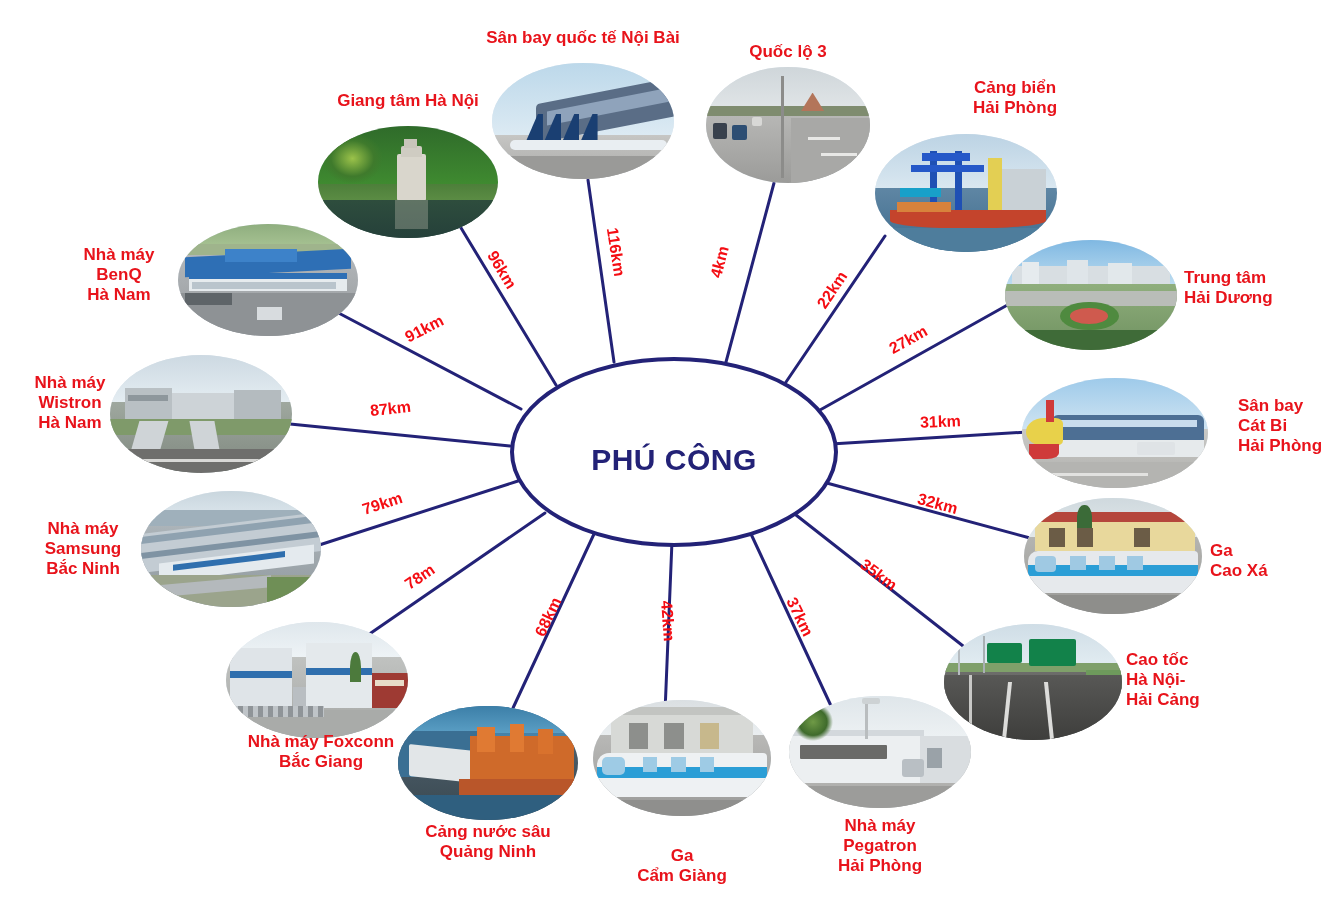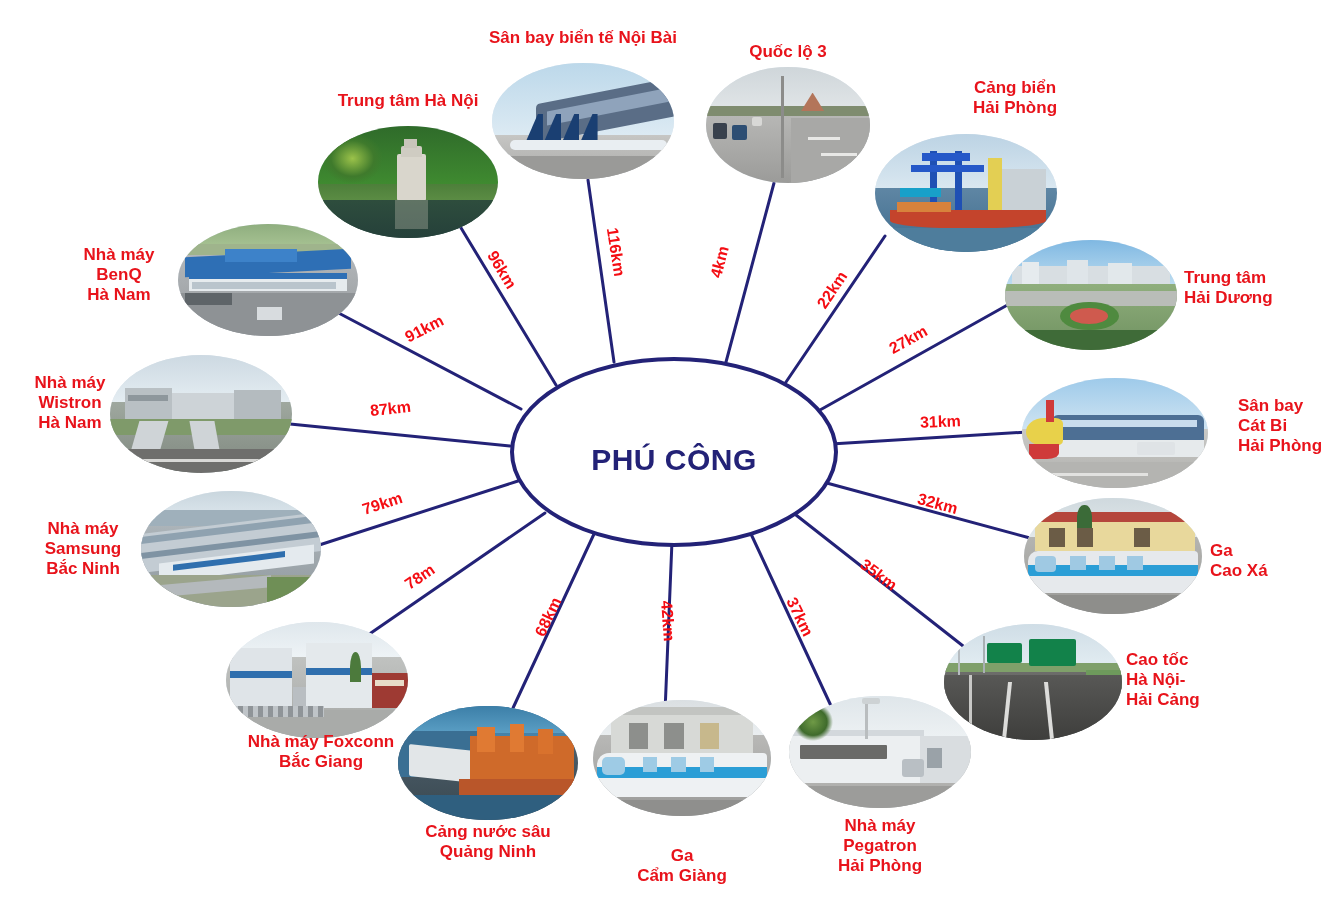--- a/index.html
+++ b/index.html
@@ -91,38 +91,38 @@
       <div class="sky" style="background:linear-gradient(#2f6b2a,#3f8a30);"></div>
       <div class="ground" style="background:linear-gradient(#4d7f3a 0%,#5b8c44 30%,#3e5f4a 55%,#35554a 100%);"></div>
       <div style="position:absolute;left:44%;top:25%;width:16%;height:42%;background:#d9d6cc;border-radius:2px;"></div>
       <div style="position:absolute;left:46%;top:18%;width:12%;height:10%;background:#cfccc2;border-radius:2px 2px 0 0;"></div>
       <div style="position:absolute;left:48%;top:12%;width:7%;height:8%;background:#c8c5ba;"></div>
       <div style="position:absolute;left:0;top:66%;width:100%;height:34%;background:linear-gradient(#2e4d3d,#25403a);"></div>
       <div style="position:absolute;left:43%;top:66%;width:18%;height:26%;background:rgba(190,190,175,.35);"></div>
       <div style="position:absolute;left:2%;top:6%;width:34%;height:46%;background:radial-gradient(closest-side,#9bc24a,#3f7a2c 70%,transparent);"></div>
     </div>
   </div>
-  <div class="cap c" style="left:296px;top:91px;width:224px;">Trung tâm Hà Nội</div>
+  <div class="cap c" style="left:296px;top:91px;width:224px;">Giang tâm Hà Nội</div>
   <div class="dist" style="left:481px;top:261px;transform:rotate(59deg);">96km</div>
 
   <div class="node">
     <div class="oval" style="left:492px;top:63px;width:182px;height:116px;">
       <div class="sky" style="background:linear-gradient(#bcd8ea,#dceaf3);height:62%;"></div>
       <div class="ground" style="background:linear-gradient(#c6c6c4,#a9a9a7);height:38%;"></div>
       <div style="position:absolute;left:24%;top:22%;width:86%;height:34%;background:#5a6d86;transform:skewY(-11deg);border-radius:4px;"></div>
       <div style="position:absolute;left:30%;top:30%;width:76%;height:12%;background:#8fa3bb;transform:skewY(-11deg);"></div>
       <div style="position:absolute;left:18%;top:44%;width:10%;height:26%;background:#1a3f72;clip-path:polygon(0 100%,72% 0,100% 0,100% 100%);"></div>
       <div style="position:absolute;left:28%;top:44%;width:10%;height:26%;background:#1a3f72;clip-path:polygon(0 100%,72% 0,100% 0,100% 100%);"></div>
       <div style="position:absolute;left:38%;top:44%;width:10%;height:26%;background:#1a3f72;clip-path:polygon(0 100%,72% 0,100% 0,100% 100%);"></div>
       <div style="position:absolute;left:48%;top:44%;width:10%;height:26%;background:#1a3f72;clip-path:polygon(0 100%,72% 0,100% 0,100% 100%);"></div>
       <div style="position:absolute;left:10%;top:66%;width:86%;height:9%;background:#e9eef2;border-radius:6px;"></div>
       <div style="position:absolute;left:0;top:80%;width:100%;height:20%;background:#9a9a98;"></div>
     </div>
   </div>
-  <div class="cap c" style="left:443px;top:28px;width:280px;">Sân bay biển tế Nội Bài</div>
+  <div class="cap c" style="left:443px;top:28px;width:280px;">Sân bay quốc tế Nội Bài</div>
   <div class="dist" style="left:591px;top:243px;transform:rotate(81deg);">116km</div>
 
   <div class="node">
     <div class="oval" style="left:706px;top:67px;width:164px;height:116px;">
       <div class="sky" style="background:linear-gradient(#cfd6da,#e2e6e8);height:40%;"></div>
       <div class="ground" style="background:linear-gradient(#b8b8b6,#9b9b99);height:60%;"></div>
       <div style="position:absolute;left:0;top:34%;width:100%;height:8%;background:#7f8c6f;"></div>
       <div style="position:absolute;left:46%;top:8%;width:3px;height:88%;background:#8c8c8a;"></div>
       <div style="position:absolute;left:52%;top:44%;width:50%;height:56%;background:#a8a8a6;"></div>
       <div style="position:absolute;left:4%;top:48%;width:9%;height:14%;background:#39414d;border-radius:2px;"></div>

